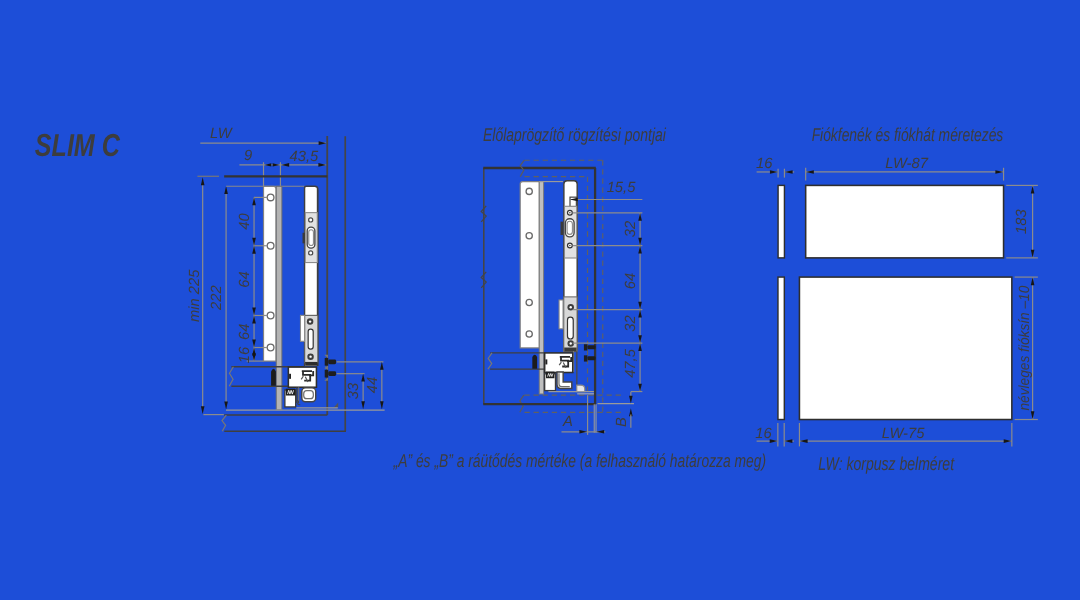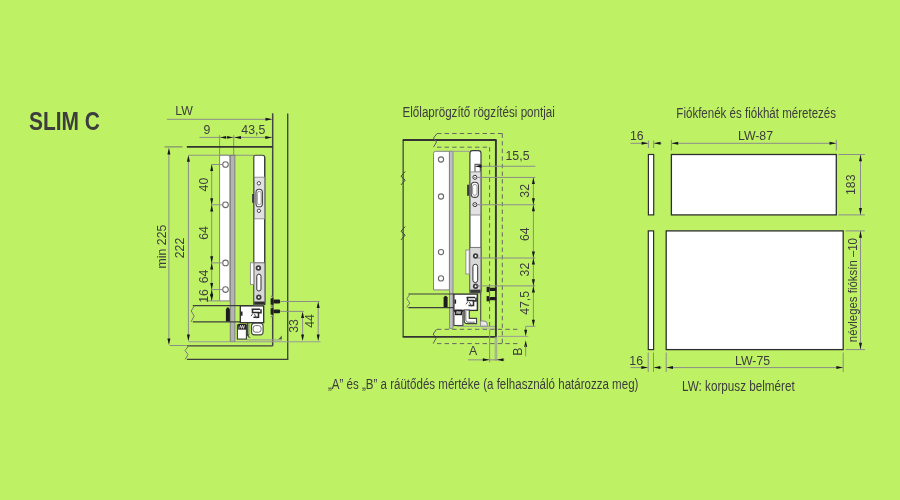--- a/index.html
+++ b/index.html
@@ -1,16 +1,16 @@
 <!DOCTYPE html>
 <html><head>
 <meta charset="utf-8">
 <style>
   html,body{margin:0;padding:0;background:#fff;}
-  #page{width:900px;height:500px;position:relative;background:#bef264;overflow:hidden;}
+  #page{width:900px;height:500px;position:relative;background:#1d4ed8;overflow:hidden;font-style:italic;}
   svg{display:block;}
   text{font-family:"Liberation Sans",sans-serif;fill:#3d3d3d;}
   .dim{font-size:12.3px;}
   .ttl{font-size:15.5px;}
 </style>
 </head>
 <body>
 <div id="page">
 <svg width="900" height="500" viewBox="0 0 900 500">
 <defs>

